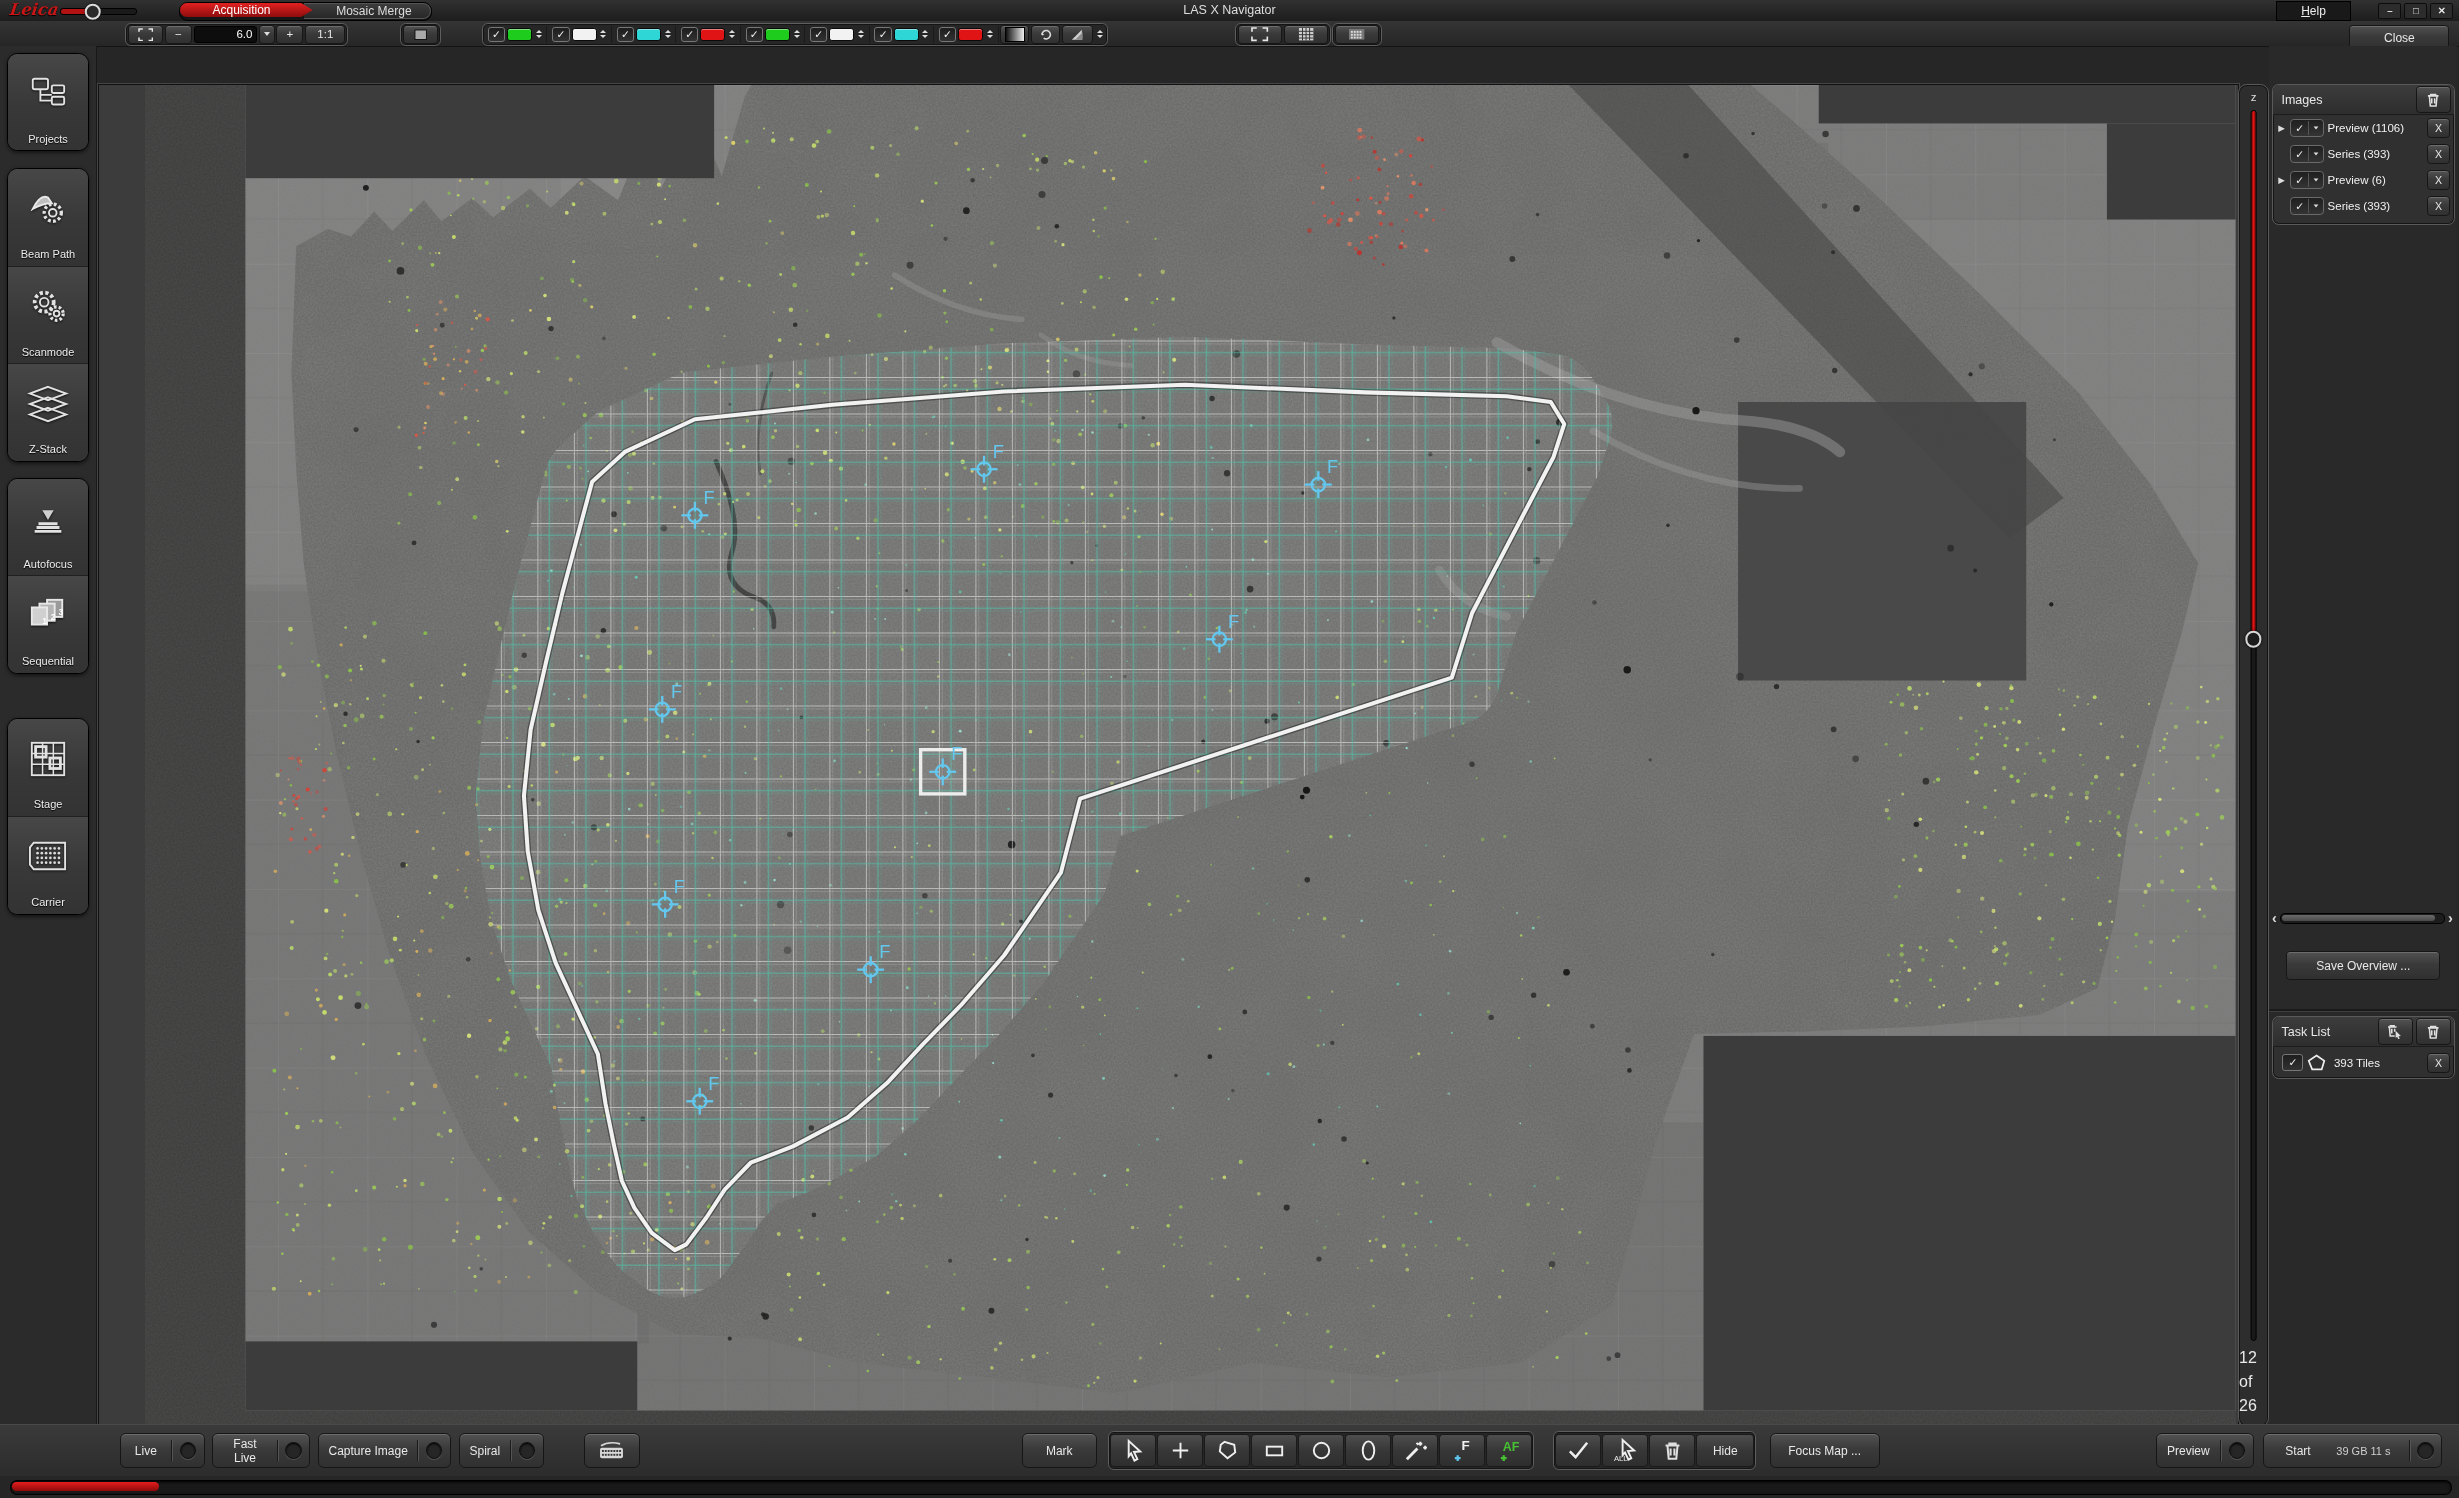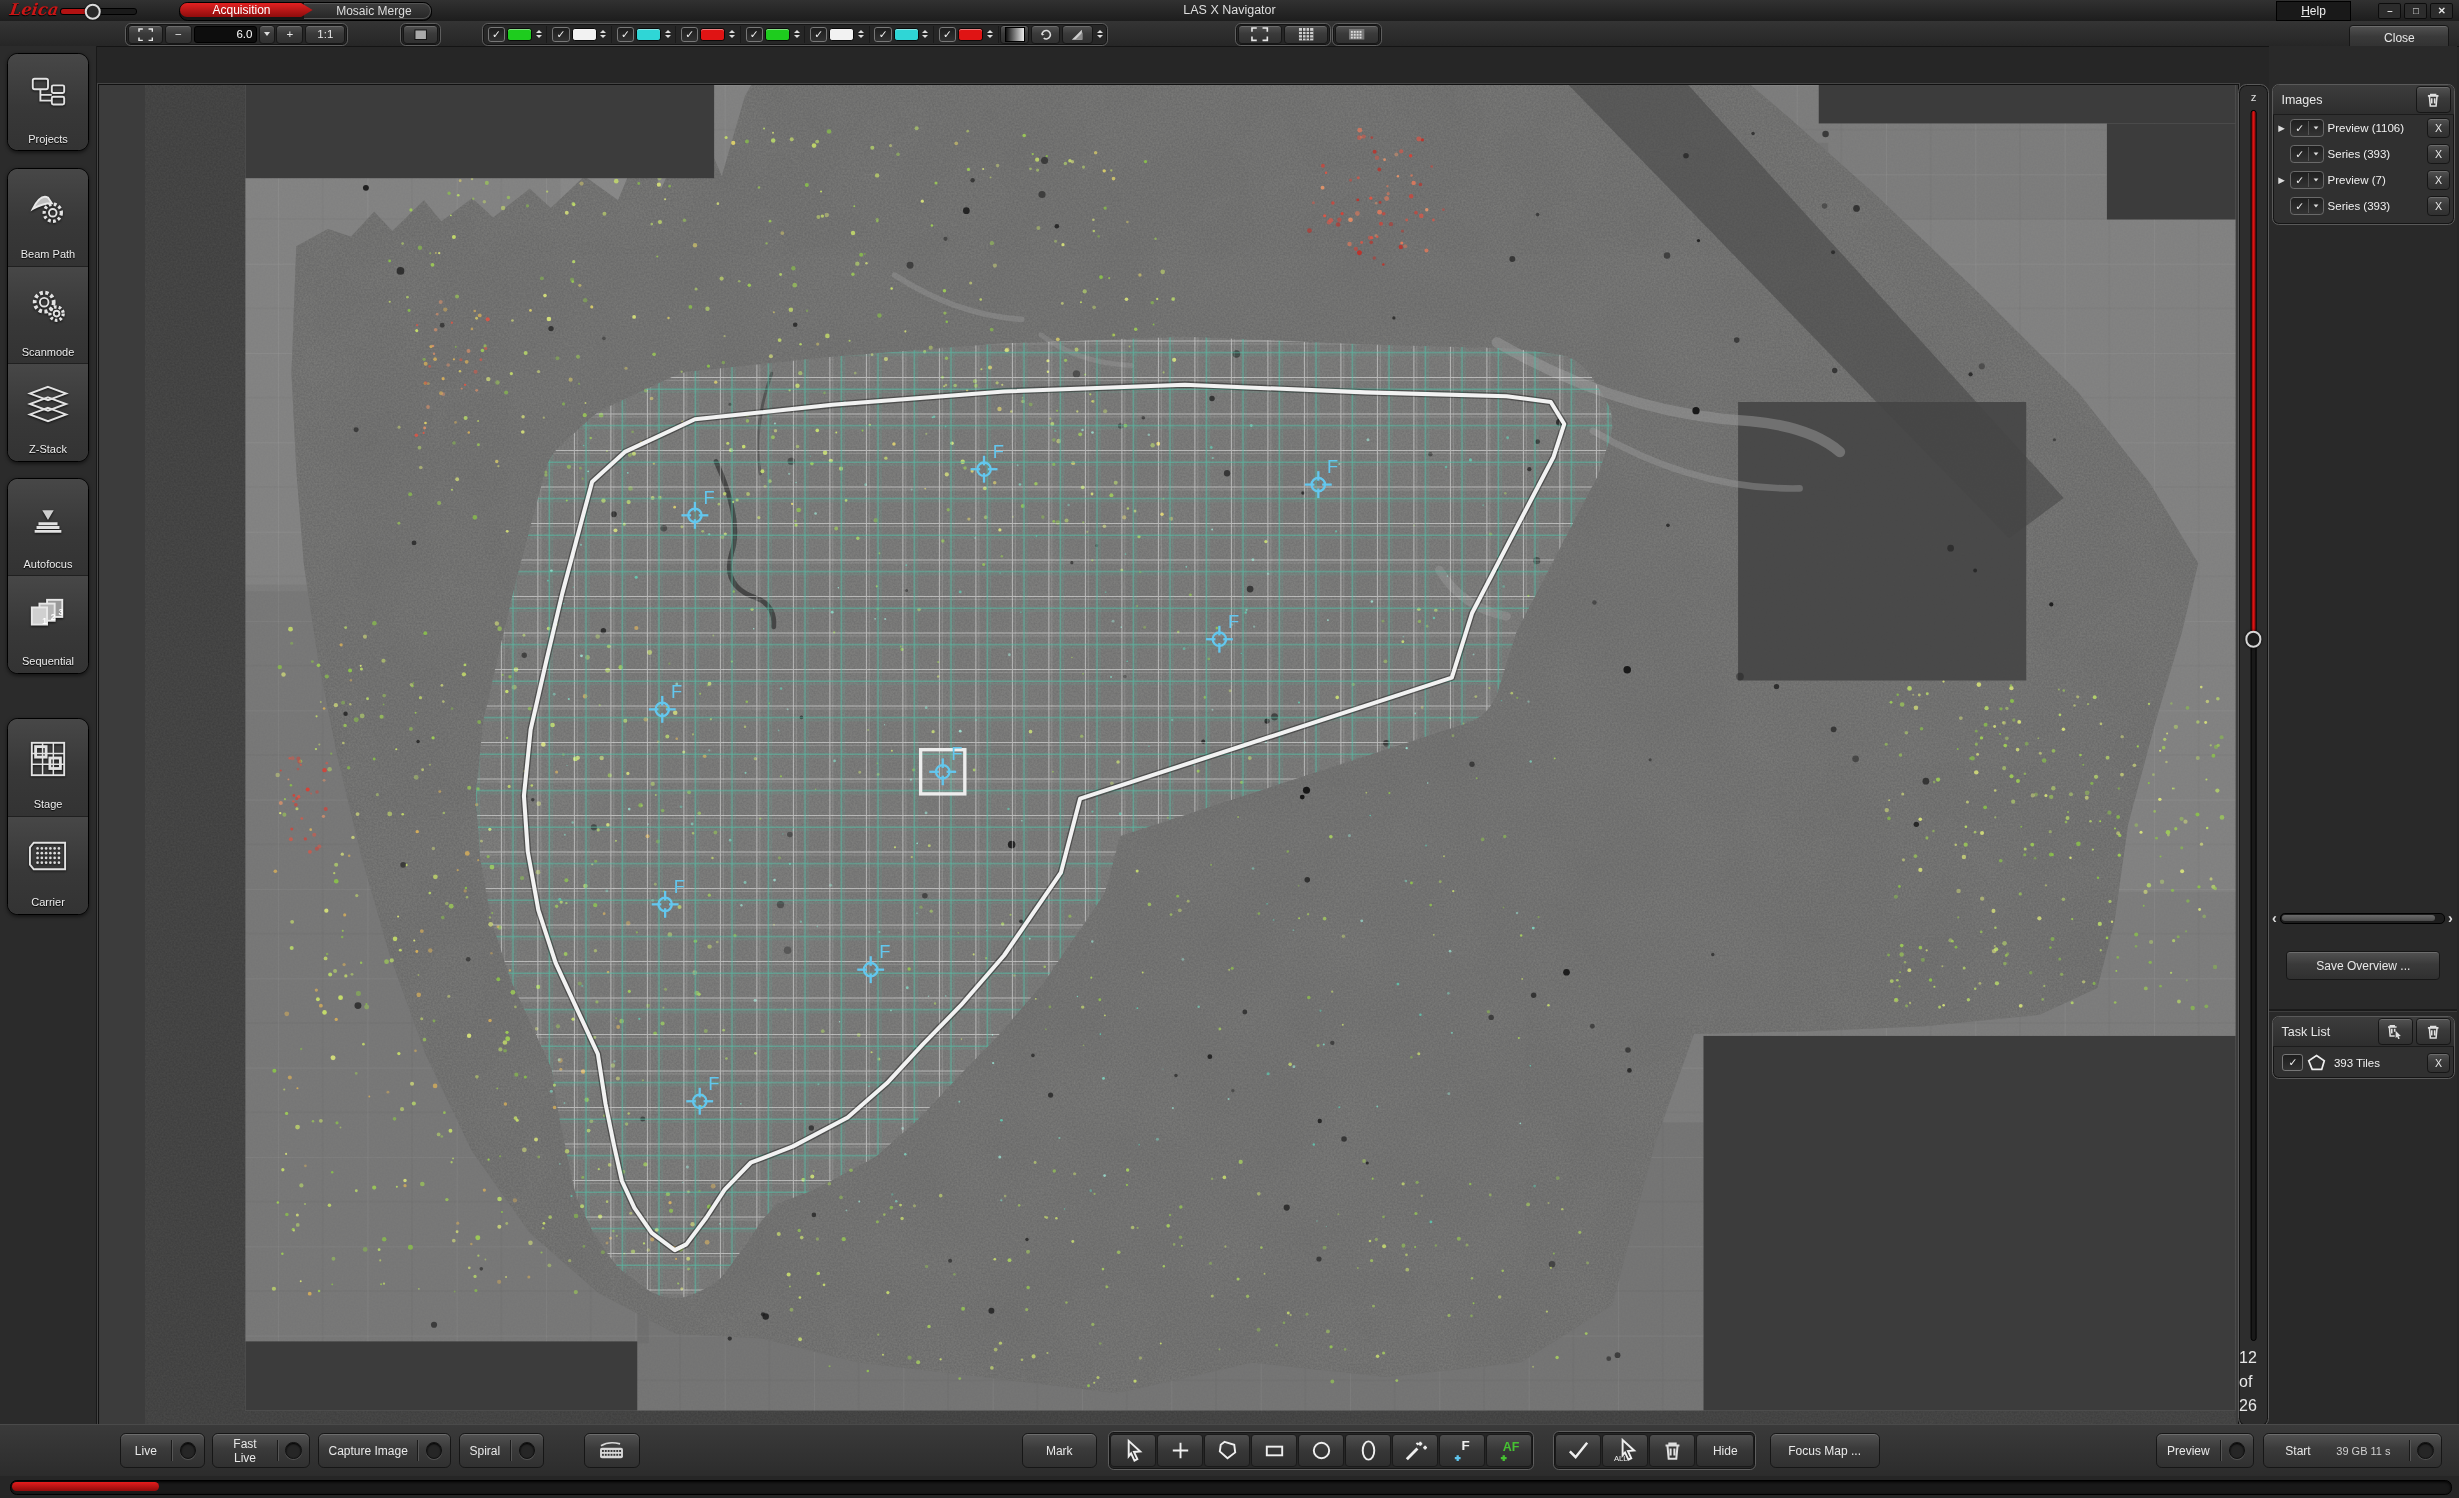--- a/index.html
+++ b/index.html
@@ -2504,21 +2504,21 @@
         <span class="btn xbtn">X</span>
       </div>
       <div class="irow">
         <span class="exp">▶</span>
         <span class="combo">
             <span class="c1">✓</span>
             <span class="c2">
               <span class="tri-d" style="transform:scale(.8)"></span>
             </span>
           </span>
-        <span class="rlabel">Preview (7)</span>
+        <span class="rlabel">Preview (6)</span>
         <span class="btn xbtn">X</span>
       </div>
       <div class="irow" style="padding-bottom:4.8px">
         <span class="exp"></span>
         <span class="combo">
             <span class="c1">✓</span>
             <span class="c2">
               <span class="tri-d" style="transform:scale(.8)"></span>
             </span>
           </span>

